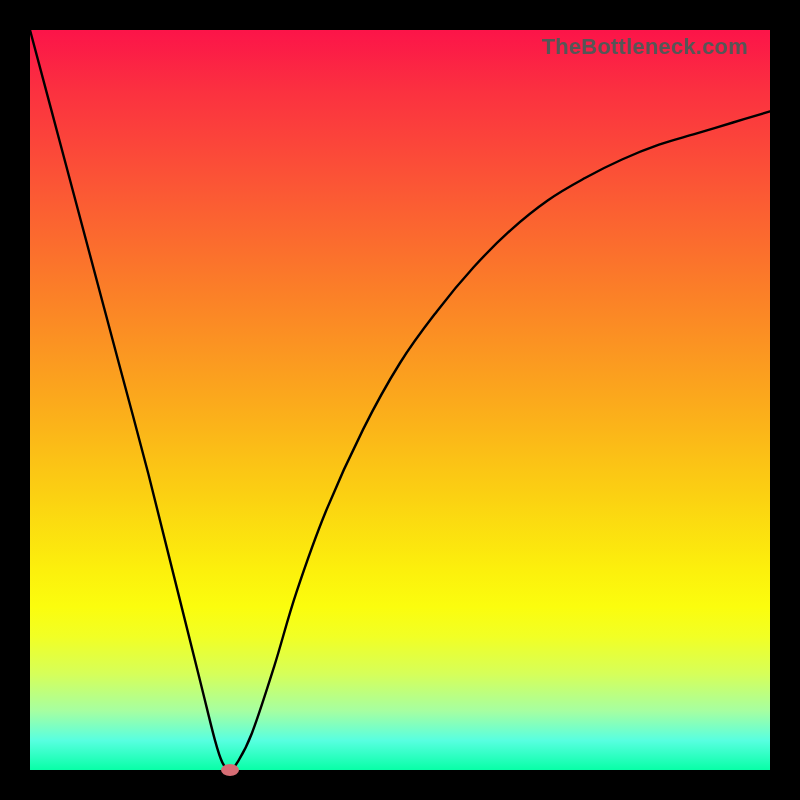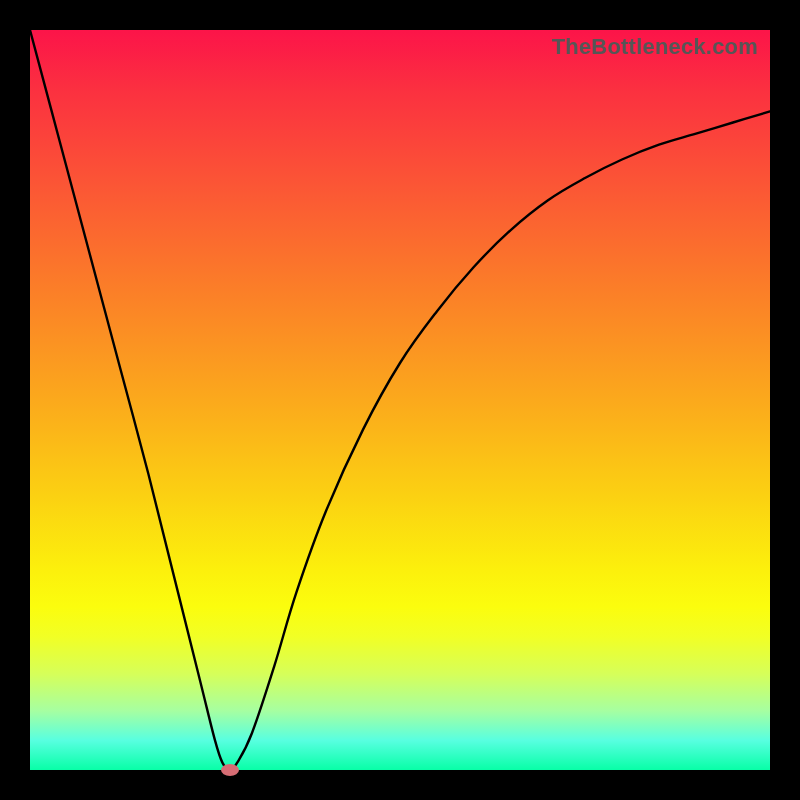--- a/index.html
+++ b/index.html
@@ -28,21 +28,21 @@
       #fbfd0e 78%,
       #f1ff25 82%,
       #d6ff59 87%,
       #a6ffa1 92%,
       #58ffe0 96%,
       #08ffa7 100%);
   }
   .watermark {
     position: absolute;
     top: 4px;
-    right: 12px;
+    right: 22px;
     font-family: Arial, Helvetica, sans-serif;
     font-size: 22px;
     font-weight: 600;
     color: #565656;
     letter-spacing: 0.2px;
   }
   svg.curve {
     position: absolute;
     left: 0; top: 0;
     width: 740px;

